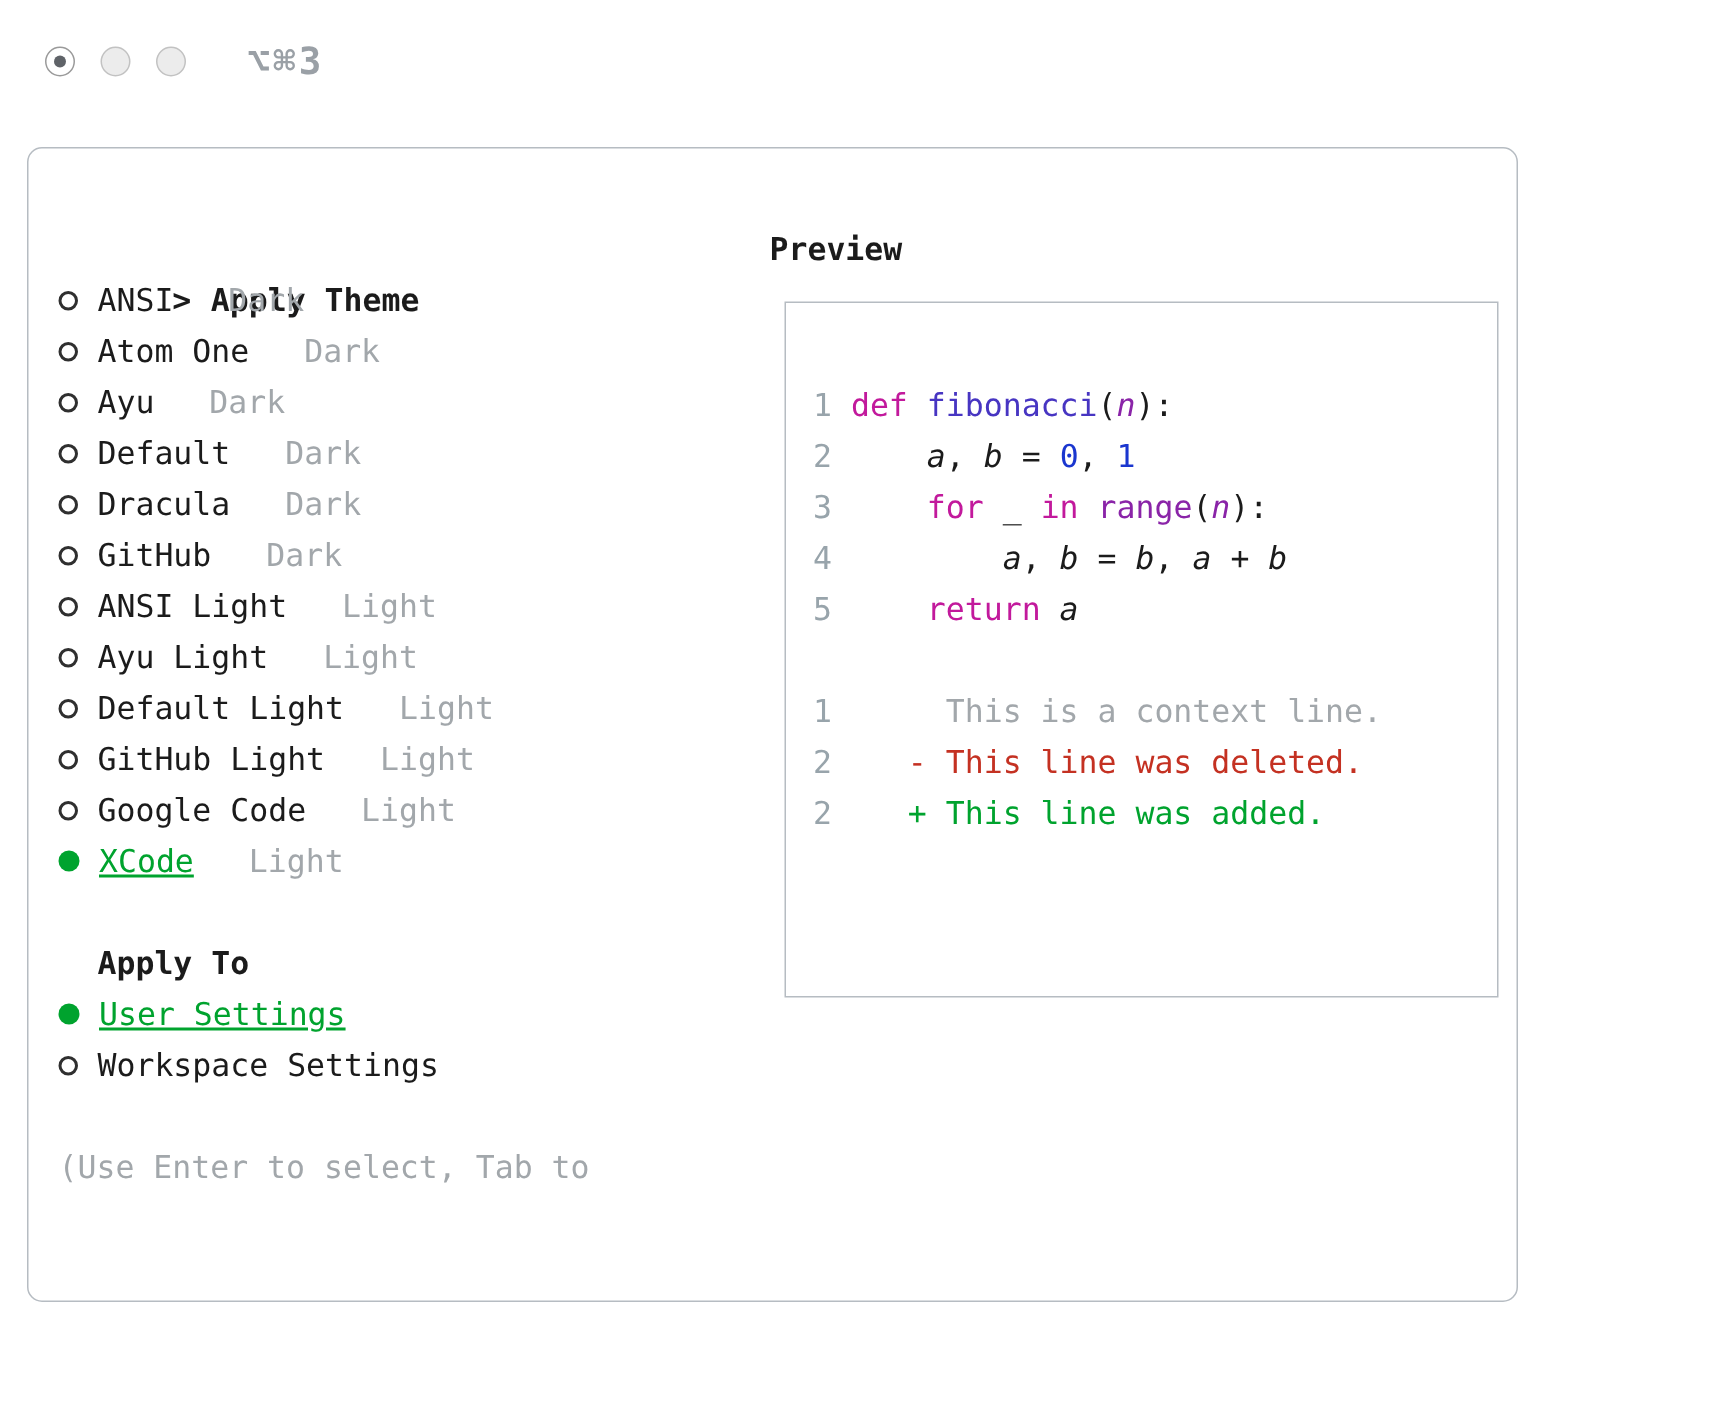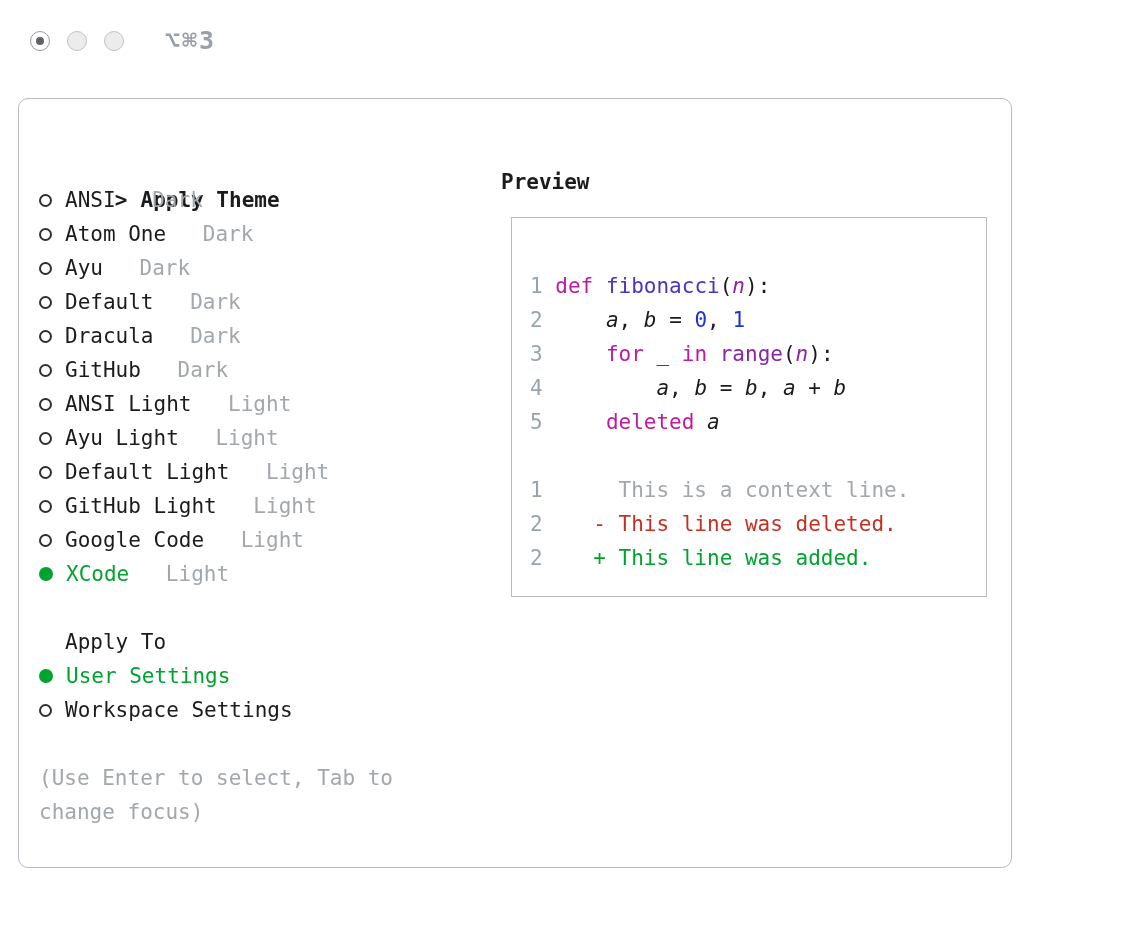--- a/index.html
+++ b/index.html
@@ -28,44 +28,44 @@
     letter-spacing:2px; white-space:pre;
   }
 
   
   .panel {
     position:absolute; left:18px; top:98px; width:994px; height:770px;
     border:1.5px solid var(--border-gray,#b6bcc2); border-radius:10px; background:#fff;
   }
 
   .left { position:absolute; left:20px; top:50px; font-size:21px; }
-  .right { position:absolute; left:482px; top:50px; font-size:21px;margin-top:16px; }
+  .right { position:absolute; left:494px; top:50px; font-size:21px; }
 
   .title { font-weight:bold; font-size:21px; line-height:34px; height:34px; white-space:pre; }
   .title .cursor { margin-right:13px; }
 
   ul { list-style:none; }
   .item { height:34px; display:flex; align-items:center; white-space:pre; }
   .radio {
     width:13px; height:13px; border-radius:50%;
     border:2px solid #2f2f2f; margin-right:13px; flex:0 0 auto;
   }
   .radio.on { border:none; background:var(--accent-green,#00a32e); width:14px; height:14px; }
   .iname { color:var(--text-black,#1b1b1b); }
-  .item.selected .iname { color:var(--accent-green,#00a32e); }
+  .item.selected .iname { color:var(--accent-green,#00a32e);text-decoration:underline; }
   .ivariant { color:var(--muted-gray,#a2a7ab);margin-left:24px; }
 
   .spacer { height:34px; }
-  .apply-title { font-weight:normal; line-height:34px; height:34px; padding-left:26px; }
+  .apply-title { font-weight:bold; line-height:34px; height:34px; padding-left:26px; }
   .help { color:var(--muted-gray,#a2a7ab); }
   .help div { line-height:34px; height:34px; white-space:pre; }
 
   
   .preview-box {
-    width:476px; height:380px; margin-top:18px; margin-left:10px;
+    width:476px; height:464px; margin-top:18px; margin-left:10px;
     border:1px solid var(--border-gray,#b6bcc2); background:#fff;
     padding:51px 0 0 18px; overflow:hidden;
   }
   .cline, .dline, .blank-line { white-space:pre; line-height:34px; height:34px; font-size:21px; }
   .lnum, .dnum { color:var(--line-number-gray,#98a4ab); }
   .tok-plain   { color:var(--text-black,#1b1b1b); }
   .tok-keyword { color:var(--keyword-pink,#c2199c); }
   .tok-function{ color:var(--function-purple,#4735c2); }
   .tok-builtin { color:var(--builtin-purple,#8a24a8);text-align:right; }
   .tok-param   { color:var(--builtin-purple,#8a24a8); font-style:italic; }
@@ -109,33 +109,32 @@
       </ul>
     <div class="spacer"></div>
     <div class="apply-title">Apply To</div>
     <ul id="apply-list">
         <li class="item selected"><span class="radio on"></span><span class="iname">User Settings</span></li>
         <li class="item"><span class="radio"></span><span class="iname">Workspace Settings</span></li>
       </ul>
     <div class="spacer"></div>
     <div class="help" id="help-text">
         <div>(Use Enter to select, Tab to</div>
-        <div>change focus)</div>
       </div>
   </div>
 
   <div class="right">
     <div class="title">Preview</div>
     <div class="preview-box">
       <div id="code-lines">
           <div class="cline"><span class="lnum">1 </span><span class="tok-keyword">def</span><span class="tok-plain"> </span><span class="tok-function">fibonacci</span><span class="tok-plain">(</span><span class="tok-param">n</span><span class="tok-plain">):</span></div>
           <div class="cline"><span class="lnum">2 </span><span class="tok-plain">    </span><span class="tok-var">a</span><span class="tok-plain">, </span><span class="tok-var">b</span><span class="tok-plain"> = </span><span class="tok-number">0</span><span class="tok-plain">, </span><span class="tok-number">1</span></div>
           <div class="cline"><span class="lnum">3 </span><span class="tok-plain">    </span><span class="tok-keyword">for</span><span class="tok-plain"> _ </span><span class="tok-keyword">in</span><span class="tok-plain"> </span><span class="tok-builtin">range</span><span class="tok-plain">(</span><span class="tok-param">n</span><span class="tok-plain">):</span></div>
           <div class="cline"><span class="lnum">4 </span><span class="tok-plain">        </span><span class="tok-var">a</span><span class="tok-plain">, </span><span class="tok-var">b</span><span class="tok-plain"> = </span><span class="tok-var">b</span><span class="tok-plain">, </span><span class="tok-var">a</span><span class="tok-plain"> + </span><span class="tok-var">b</span></div>
-          <div class="cline"><span class="lnum">5 </span><span class="tok-plain">    </span><span class="tok-keyword">deleted</span><span class="tok-plain"> </span><span class="tok-var">a</span></div>
+          <div class="cline"><span class="lnum">5 </span><span class="tok-plain">    </span><span class="tok-keyword">return</span><span class="tok-plain"> </span><span class="tok-var">a</span></div>
         </div>
       <div class="blank-line"></div>
       <div id="diff-lines">
           <div class="dline context"><span class="dnum">1</span><span class="dtext">      This is a context line.</span></div>
           <div class="dline deleted"><span class="dnum">2</span><span class="dtext">    - This line was deleted.</span></div>
           <div class="dline added"><span class="dnum">2</span><span class="dtext">    + This line was added.</span></div>
         </div>
     </div>
   </div>
 

